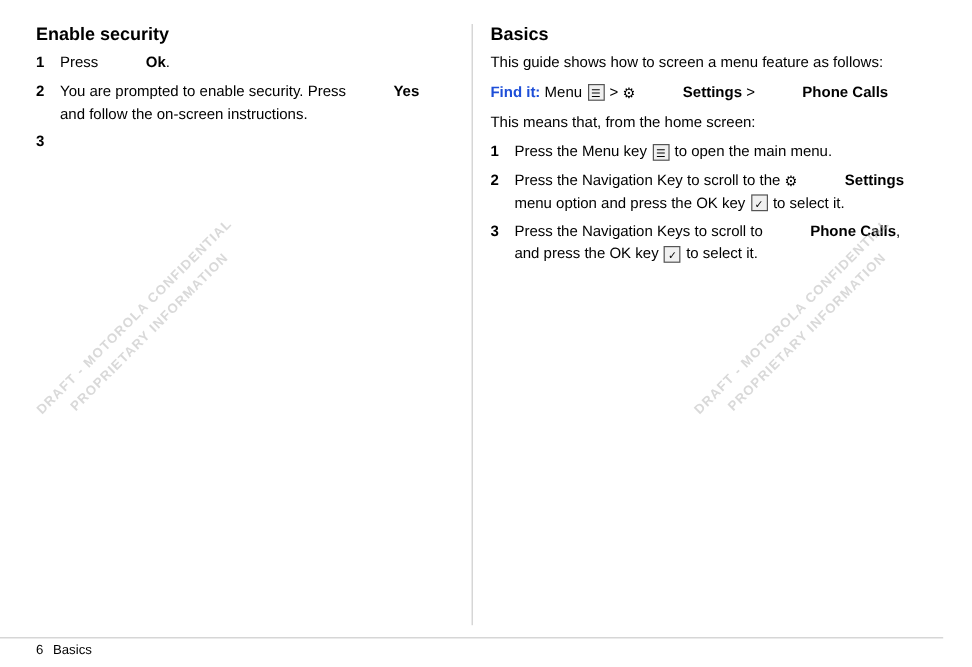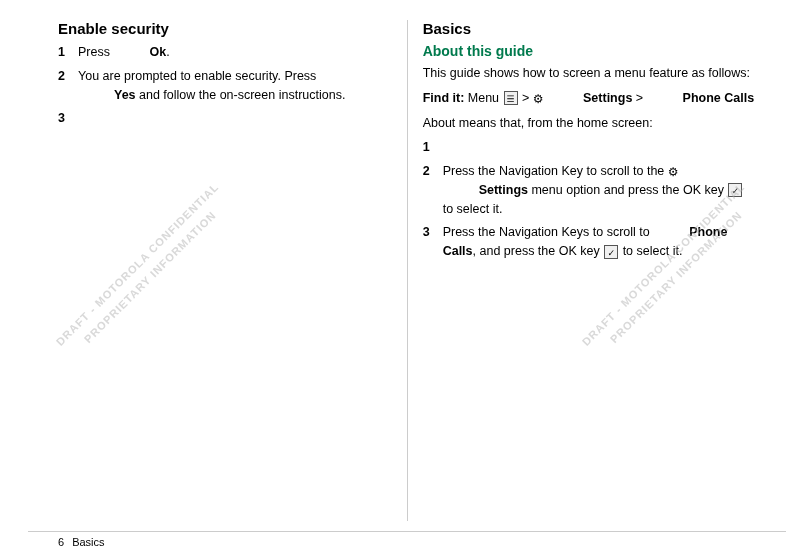--- a/index.html
+++ b/index.html
@@ -14,21 +14,20 @@
       overflow: hidden;
       position: relative;
     }
 
     .page-container {
       width: 786px;
       height: 556px;
       position: relative;
       display: flex;
       flex-direction: column;
-      padding-left: 28px;
     }
 
     .content-area {
       display: flex;
       flex: 1;
       padding: 20px 30px 10px 30px;
     }
 
     .left-column {
       width: 50%;
@@ -84,21 +83,21 @@
       min-width: 16px;
       margin-right: 4px;
     }
 
     .bold-text {
       font-weight: bold;
       margin-left: 36px;
     }
 
     .find-it-label {
-      color: #000000;
+      color: #1d4ed8;
       font-weight: bold;
     }
 
     .watermark {
       position: absolute;
       top: 50%;
       left: 50%;
       transform: translate(-50%, -50%) rotate(-45deg);
       font-size: 11px;
       color: rgba(180, 180, 180, 0.5);
@@ -188,33 +187,33 @@
       <div class="watermark watermark-left">
         <div>DRAFT - MOTOROLA CONFIDENTIAL</div>
         <div>PROPRIETARY INFORMATION</div>
       </div>
     </div>
 
     <div class="divider"></div>
 
     <div class="right-column">
       <div class="section-heading">Basics</div>
-      <div class="sub-heading">About this guide</div>
       <p class="body-text">This guide shows how to screen a menu feature as follows:</p>
 
       <p class="body-text">
         <span class="find-it-label">Find it:</span>
         Menu <span class="inline-icon">☰</span> &gt; <span class="gear-icon-text">⚙</span> <span class="bold-text">Settings</span> &gt; <span class="bold-text">Phone Calls</span>
       </p>
 
-      <p class="body-text">About means that, from the home screen:</p>
+      <p class="body-text">This means that, from the home screen:</p>
 
       <ol class="numbered-list">
         <li>
           <span class="list-number">1</span>
+          <span>Press the Menu key <span class="inline-icon">☰</span> to open the main menu.</span>
         </li>
         <li>
           <span class="list-number">2</span>
           <span>Press the Navigation Key to scroll to the <span class="gear-icon-text">⚙</span> <span class="bold-text">Settings</span> menu option and press the OK key <span class="inline-icon">✓</span> to select it.</span>
         </li>
         <li>
           <span class="list-number">3</span>
           <span>Press the Navigation Keys to scroll to <span class="bold-text">Phone Calls</span>, and press the OK key <span class="inline-icon">✓</span> to select it.</span>
         </li>
       </ol>

